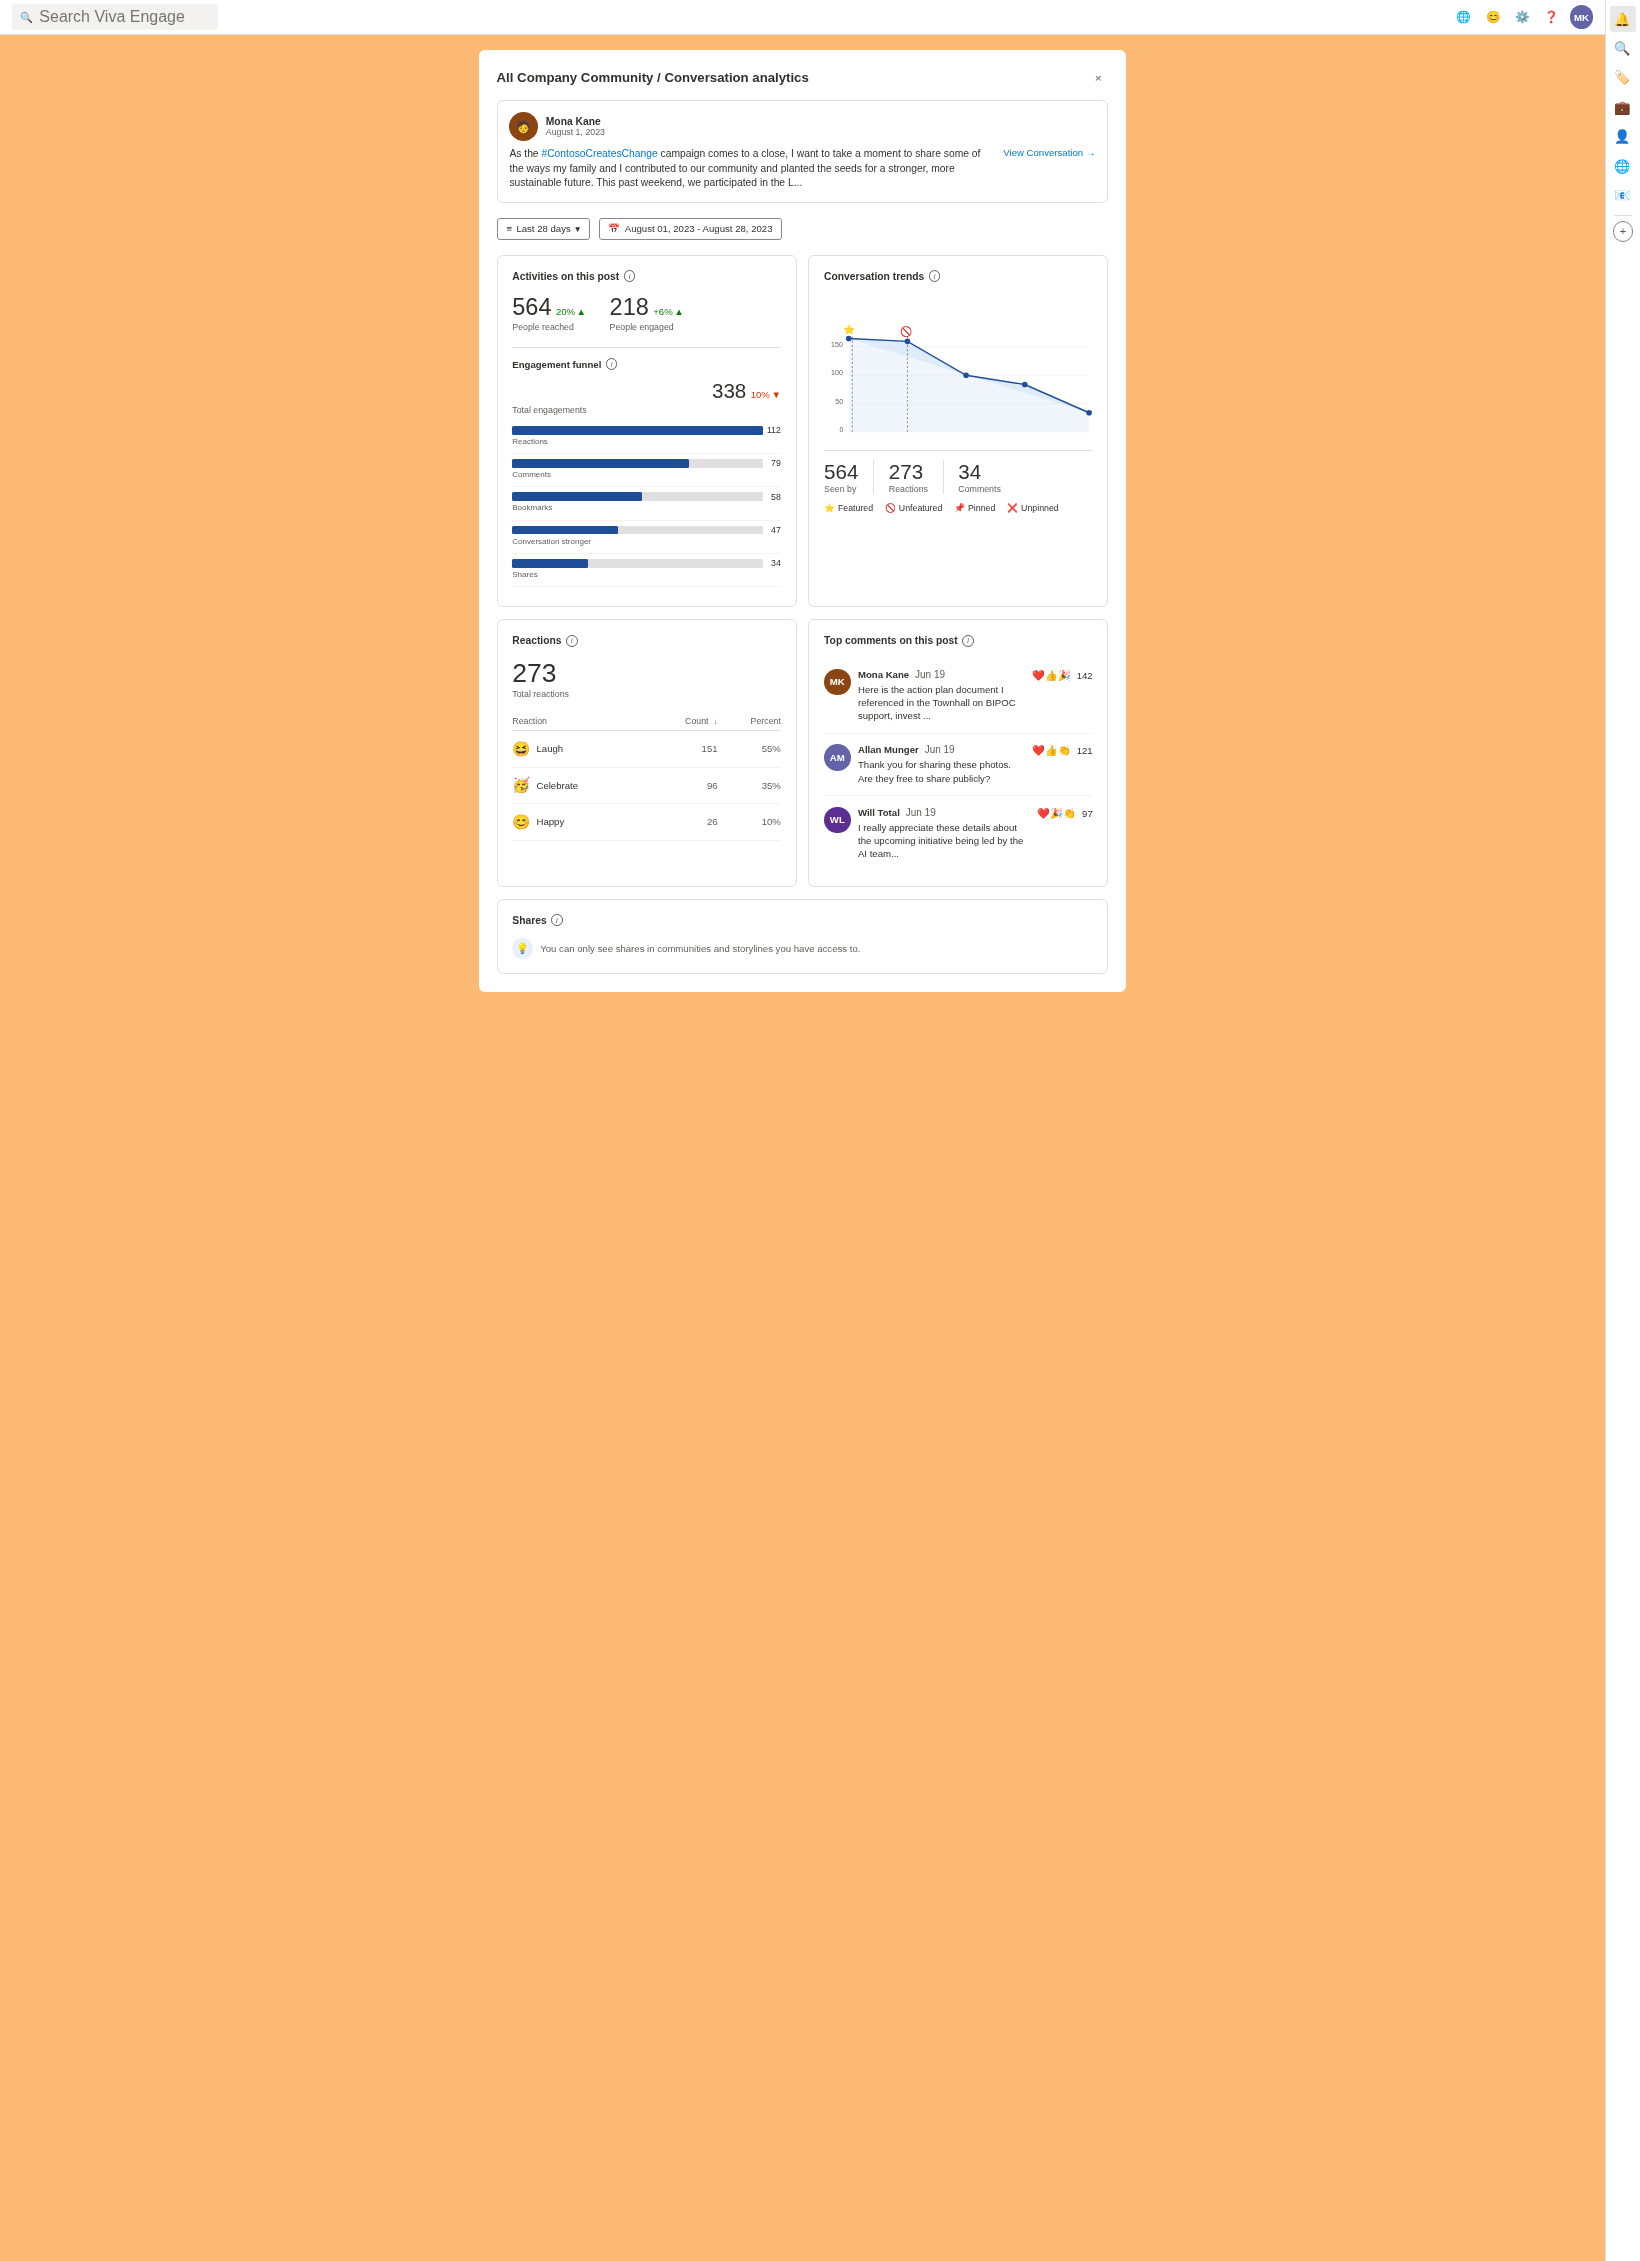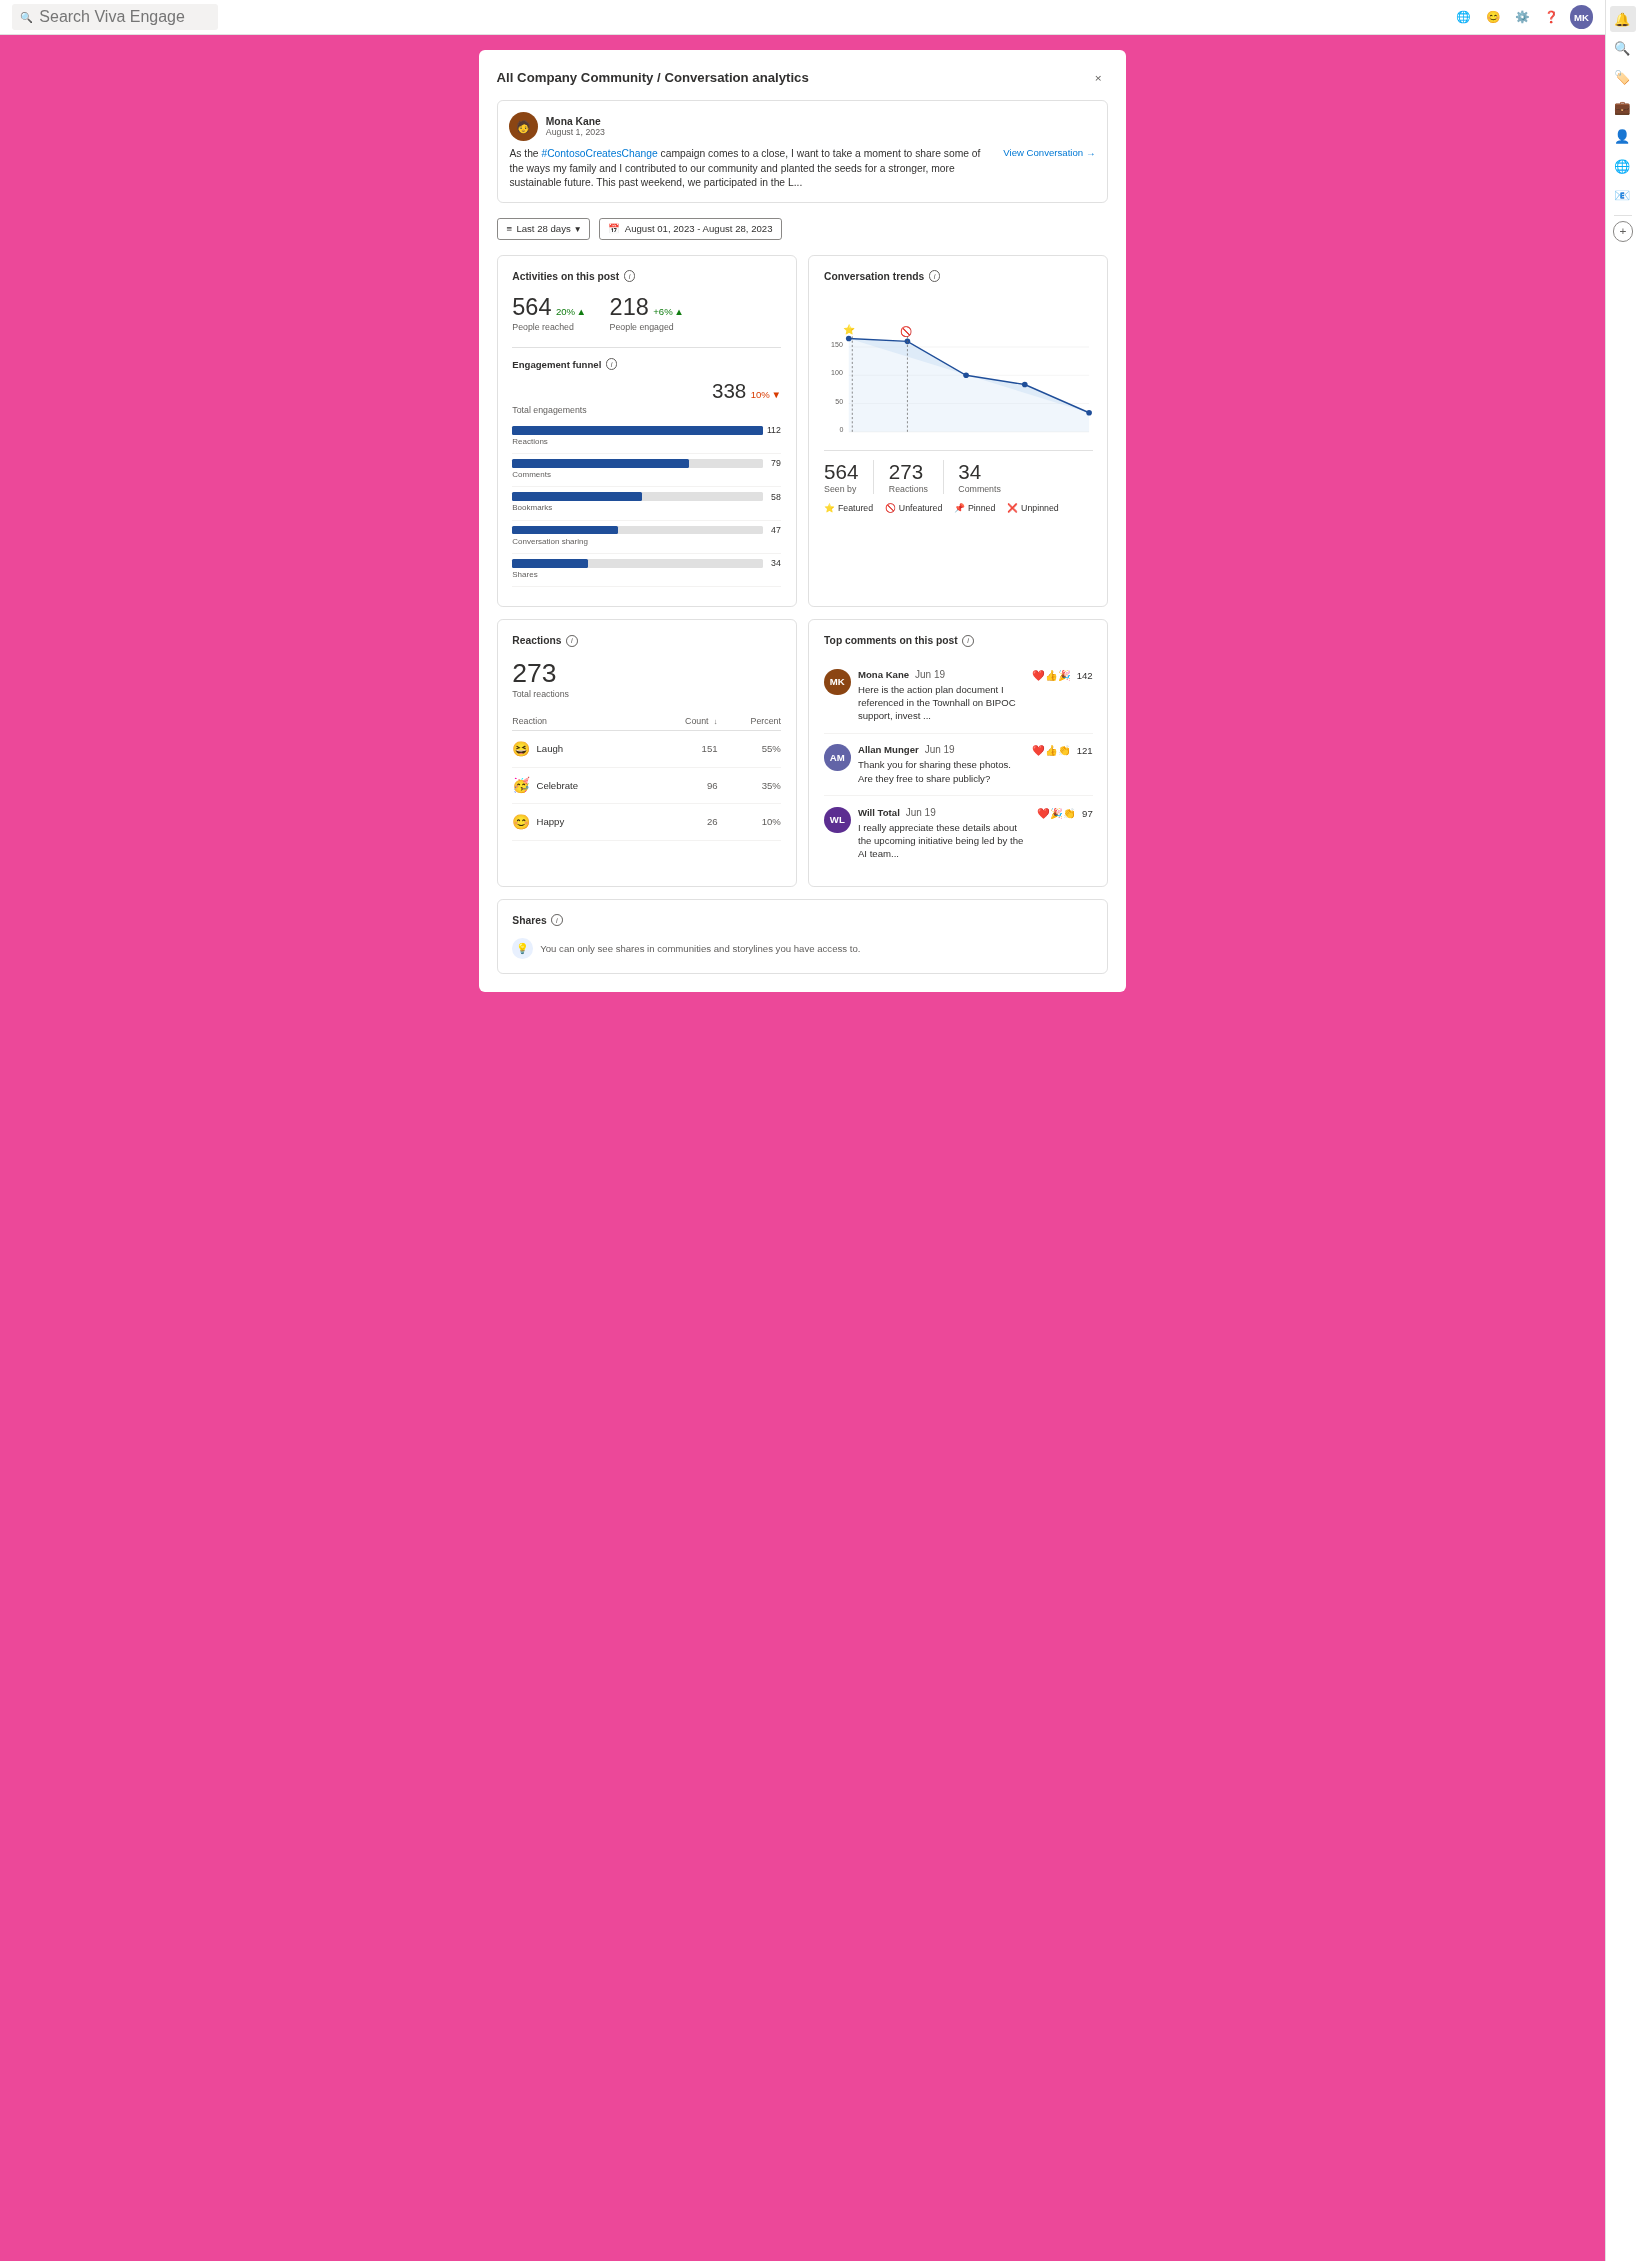--- a/index.html
+++ b/index.html
@@ -86,21 +86,21 @@
       background: #6264a7; color: #fff;
       display: flex; align-items: center; justify-content: center;
       font-size: 9.6px; font-weight: 600; cursor: pointer;
     }
 
     
     .content-area {
       flex: 1;
       overflow-y: auto;
       padding: 14.7px 17.6px;
-      background: #ec4899;
+      background: #fdba74;
     }
 
     
     .analytics-panel {
       background: #fff;
       border-radius: 5.9px;
       padding: 17.6px;
       max-width: 647px;
       margin: 0 auto;
       position: relative;
@@ -447,21 +447,21 @@
       </div>
       <hr class="funnel-divider">
 
       <div class="funnel-row">
         <div class="funnel-bar-row">
           <div class="funnel-bar-bg">
             <div class="funnel-bar" style="width:41.964285714285715%"></div>
           </div>
           <span class="funnel-bar-label">47</span>
         </div>
-        <div class="funnel-cat-label">Conversation sharing</div>
+        <div class="funnel-cat-label">Conversation stronger</div>
       </div>
       <hr class="funnel-divider">
 
       <div class="funnel-row">
         <div class="funnel-bar-row">
           <div class="funnel-bar-bg">
             <div class="funnel-bar" style="width:30.357142857142854%"></div>
           </div>
           <span class="funnel-bar-label">34</span>
         </div>

